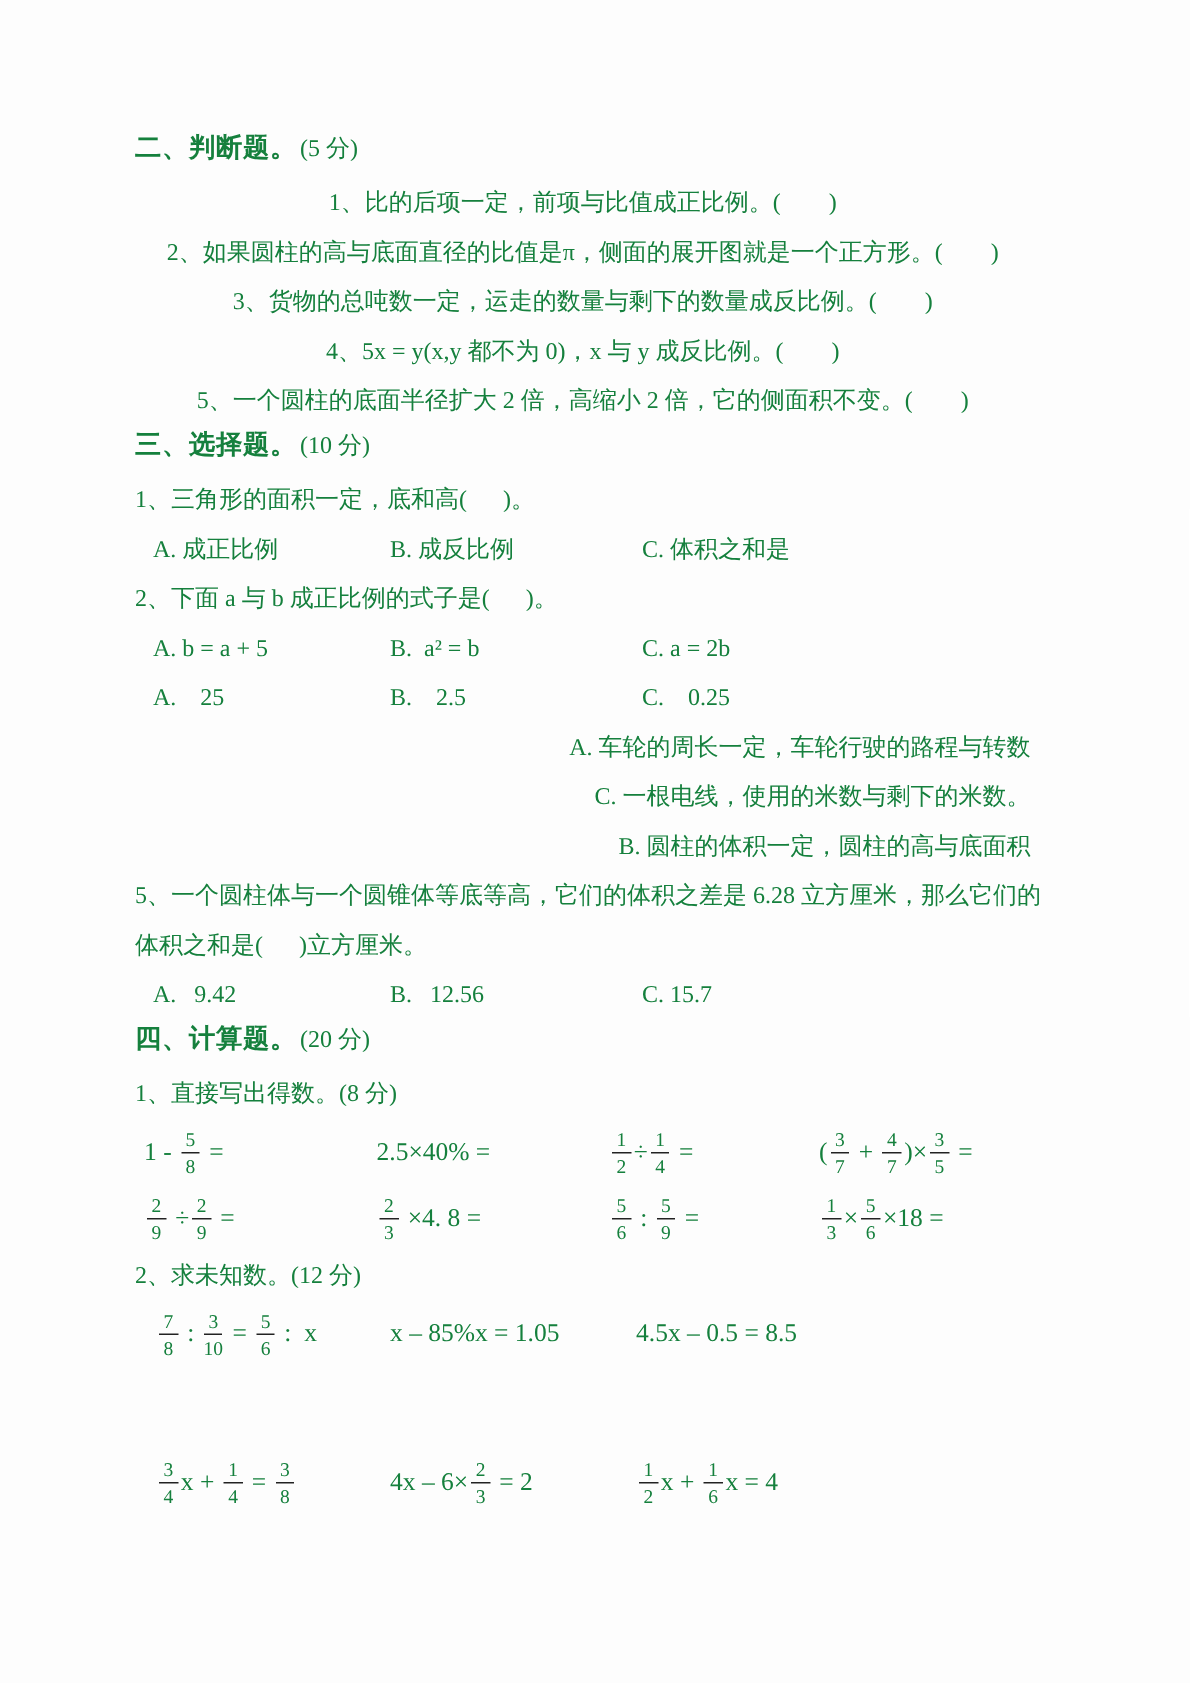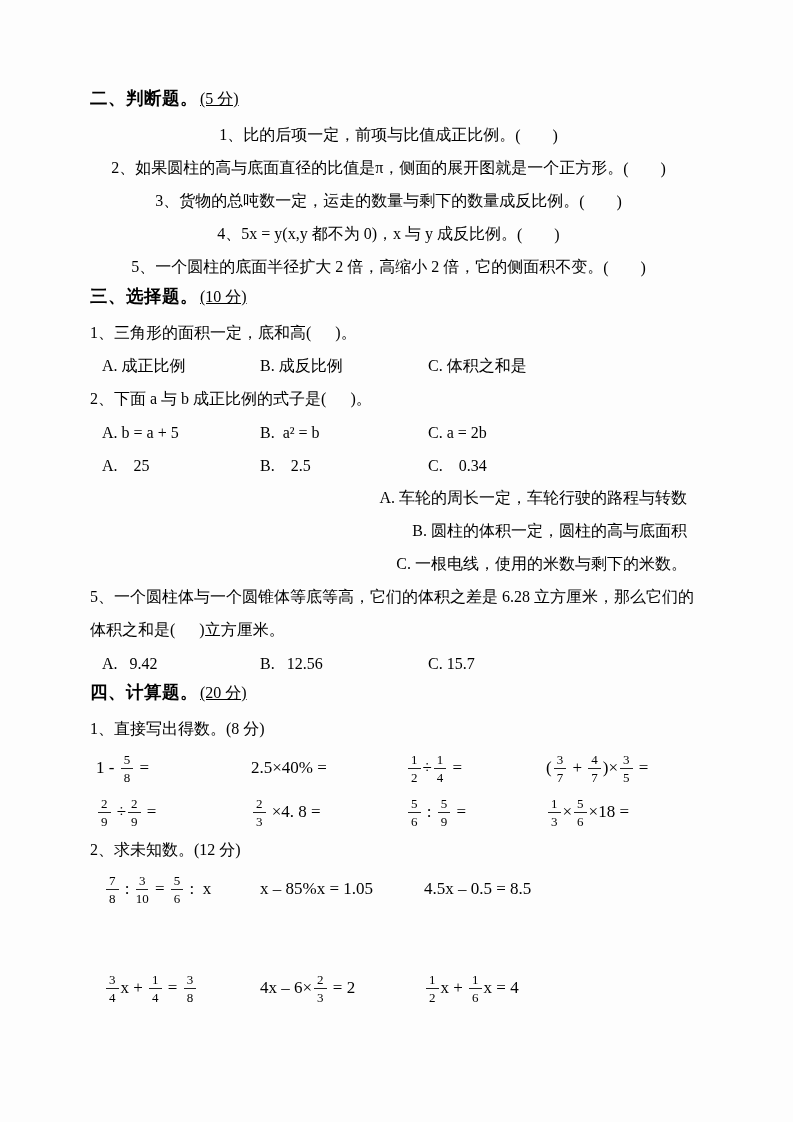--- a/index.html
+++ b/index.html
@@ -1,30 +1,30 @@
 <!DOCTYPE html>
 <html><head>
 <meta charset="utf-8">
 <style>
   * { margin:0; padding:0; box-sizing:border-box; }
   html,body { background:#ffffff; }
   .page {
     width:793px; height:1122px;
     background:#fdfdfd;
-    color:#000000;
+    color:#15803d;
     font-family:"Liberation Serif","DejaVu Serif",serif;
     font-size:16px;
     padding:86px 106px 0 90px;
     overflow:hidden;
     position:relative;
   }
   .row { height:33px; display:flex; align-items:center; }
   .sec-header { height:33px; display:flex; align-items:baseline; }
   .sec-title { font-weight:bold; font-size:17.5px; letter-spacing:0.5px; }
-  .sec-points { font-size:16px; padding-left:2px;text-decoration:underline; }
+  .sec-points { font-size:16px; padding-left:2px; }
   .judge-row { justify-content:center; }
   .q-text, .opt, .blank, .sub-title { white-space:pre; }
   .opts3 { display:grid; grid-template-columns:158px 168px auto; padding-left:12px; height:33px; align-items:center; }
   .indent { padding-left:12px;justify-content:flex-end; }
   .calc-grid { display:grid; grid-template-columns:155px 155px 140px auto; padding-left:6px; height:44px; align-items:center; font-size:17px; }
   .solve-grid { display:grid; grid-template-columns:156px 164px auto; padding-left:14px; height:44px; align-items:center; font-size:17px; }
   .solve-grid.spaced { margin-top:55px; }
   .math { display:flex; align-items:center; white-space:pre; }
   .mt { white-space:pre; }
   .frac { display:inline-flex; flex-direction:column; align-items:center; line-height:1; margin:0 2px; }
@@ -81,31 +81,31 @@
   </div>
   <div class="opts3">
     <span class="opt">A. b = a + 5</span>
     <span class="opt">B.  a² = b</span>
     <span class="opt">C. a = 2b</span>
   </div>
 
   <div class="opts3">
     <span class="opt">A.    25</span>
     <span class="opt">B.    2.5</span>
-    <span class="opt">C.    0.34</span>
+    <span class="opt">C.    0.25</span>
   </div>
 
   <div class="row indent">
     <span class="opt">A. 车轮的周长一定，车轮行驶的路程与转数</span>
   </div>
   <div class="row indent">
-    <span class="opt">B. 圆柱的体积一定，圆柱的高与底面积</span>
+    <span class="opt">C. 一根电线，使用的米数与剩下的米数。</span>
   </div>
   <div class="row indent">
-    <span class="opt">C. 一根电线，使用的米数与剩下的米数。</span>
+    <span class="opt">B. 圆柱的体积一定，圆柱的高与底面积</span>
   </div>
 
   <div class="row">
     <span class="q-text">5、一个圆柱体与一个圆锥体等底等高，它们的体积之差是 6.28 立方厘米，那么它们的</span>
   </div>
   <div class="row">
     <span class="q-text">体积之和是(      )立方厘米。</span>
   </div>
   <div class="opts3">
     <span class="opt">A.   9.42</span>

